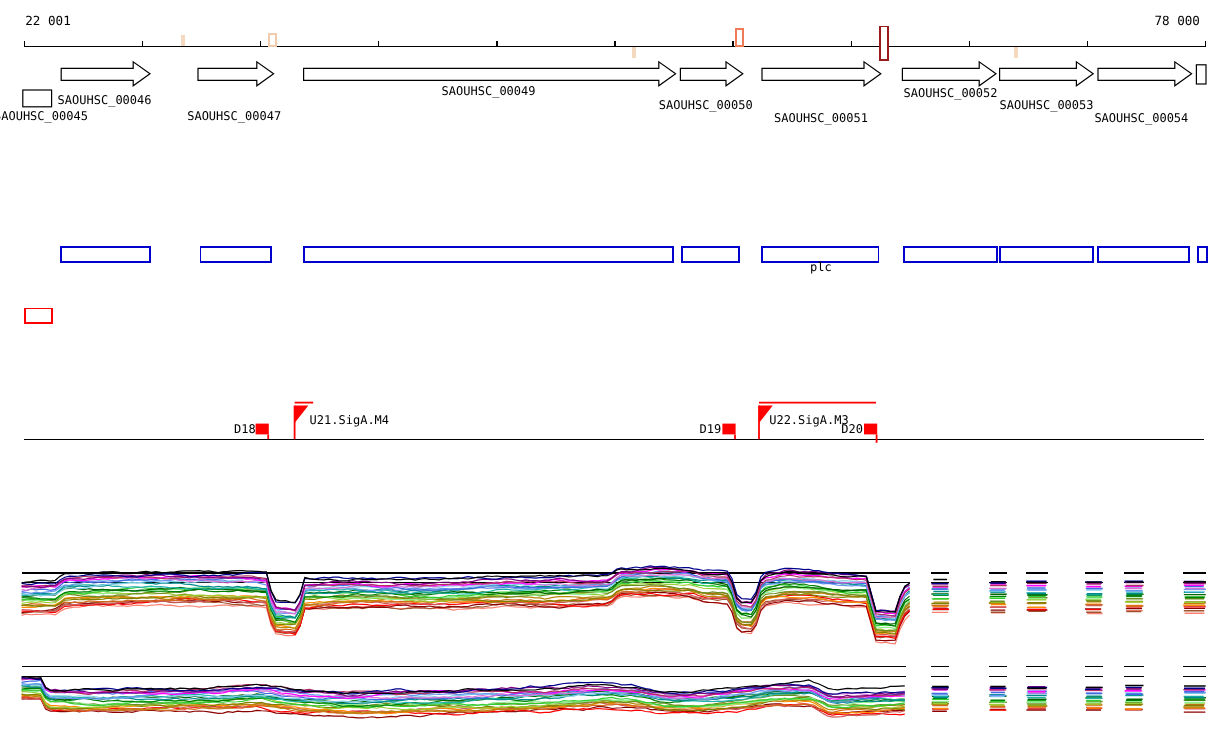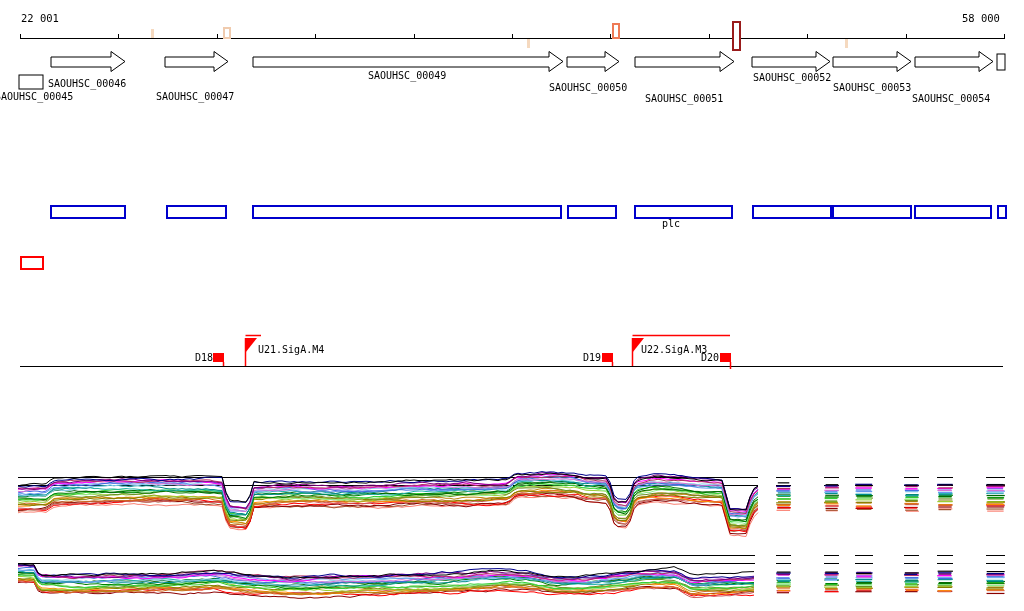--- a/index.html
+++ b/index.html
@@ -1,19 +1,19 @@
 <!DOCTYPE html>
 <html><head>
 <meta charset="utf-8">
 <style>
   html,body{margin:0;padding:0;background:#fff}
   .canvas{position:relative;width:1024px;height:611px;background:#ffffff;overflow:hidden;
           font-family:"DejaVu Sans Mono",monospace}
   .lbl{position:absolute;font-size:10.5px;color:#000;white-space:pre;line-height:1}
-  #plc-label{font-size:10px;width:44px;}
+  #plc-label{font-size:10px;width:44px;text-align:center}
   svg{position:absolute;left:0;top:0}
   svg text{font-family:"DejaVu Sans Mono",monospace;fill:#000;font-size:10px}
 </style>
 </head>
 <body>
 
 <div class="canvas">
   <svg id="browser-svg" width="1024" height="611">
       <g shape-rendering="crispEdges">
         <line x1="20" y1="38.5" x2="1004" y2="38.5" stroke="#000" stroke-width="1"></line>
@@ -465,15 +465,15 @@
         <line x1="986.6646989323199" y1="576.1785245362224" x2="1003.5230711698532" y2="576.1785245362224" stroke="#4169E1" stroke-width="1.2"></line>
         <line x1="987.372270249296" y1="575.2465331189273" x2="1004.5194793525152" y2="575.2465331189273" stroke="#DA70D6" stroke-width="1.2"></line>
         <line x1="987.1484212316573" y1="574.5989256617006" x2="1004.5780044146813" y2="574.5989256617006" stroke="#FF00FF" stroke-width="1.2"></line>
         <line x1="986.0695872246288" y1="574.6769059380293" x2="1003.716331071686" y2="574.6769059380293" stroke="#B03060" stroke-width="1.2"></line>
         <line x1="986.8941932013258" y1="573.9496365021611" x2="1003.1732085896656" y2="573.9496365021611" stroke="#800080" stroke-width="1.2"></line>
         <line x1="986.6864818995818" y1="573.6105466562869" x2="1004.1406217226759" y2="573.6105466562869" stroke="#00008B" stroke-width="1.2"></line>
         <line x1="986.6931146867573" y1="571.6021513699088" x2="1004.6741672814824" y2="571.6021513699088" stroke="#000000" stroke-width="1.2"></line>
       </g>
     </svg>
   <div class="lbl" id="ruler-start" style="left:21px;top:13px">22 001</div>
-  <div class="lbl" id="ruler-end" style="left:962px;top:13px">58 000</div>
+  <div class="lbl" id="ruler-end" style="left:962px;top:13px">78 000</div>
   <div class="lbl" id="plc-label" style="left:662px;top:219px">plc</div>
 </div>
 
 </body></html>

